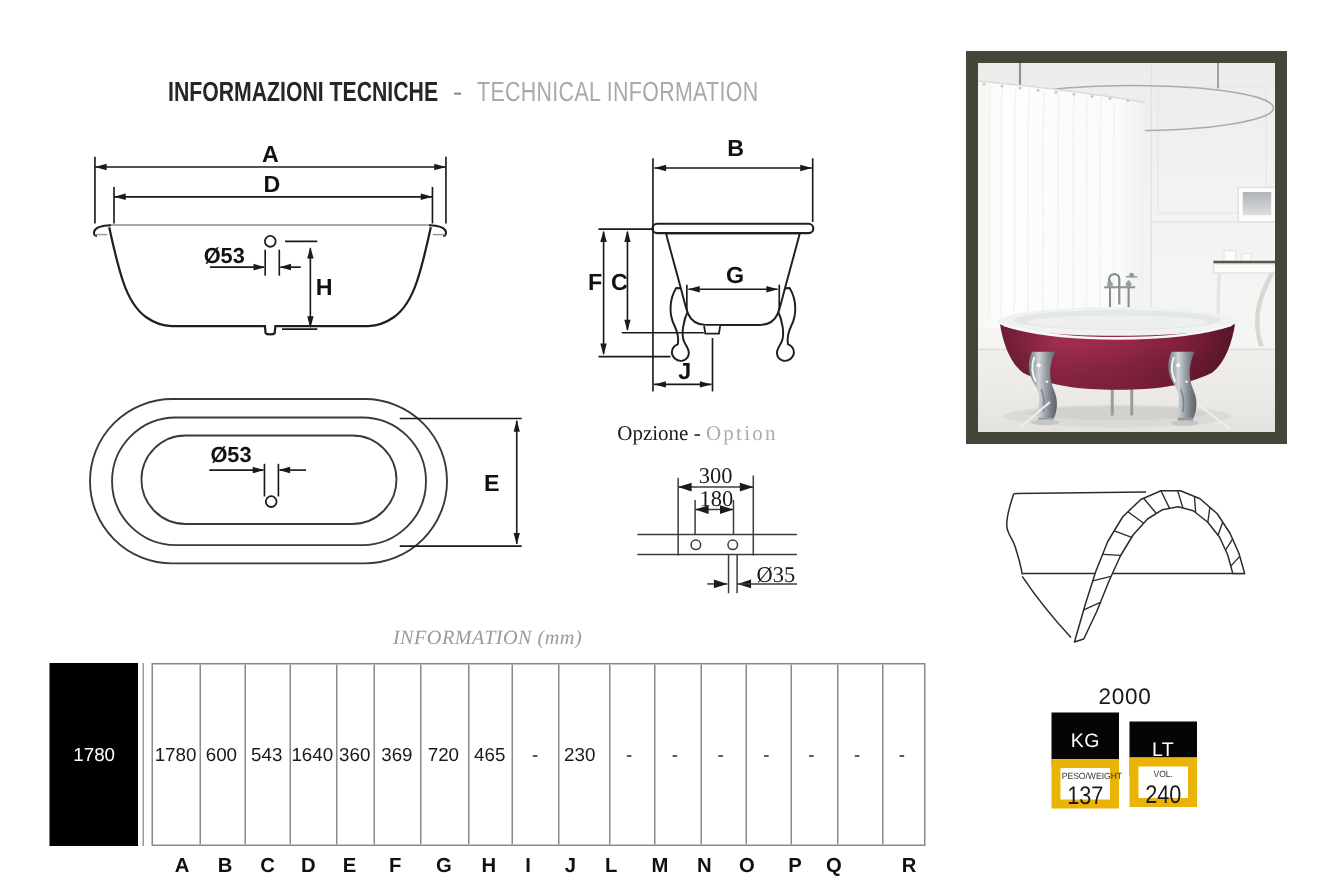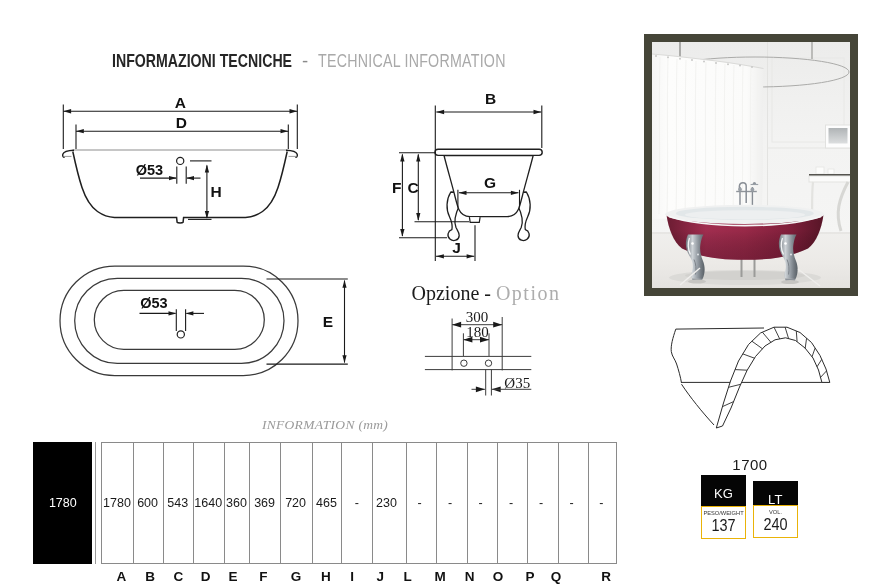--- a/index.html
+++ b/index.html
@@ -1,33 +1,33 @@
 <!DOCTYPE html>
 <html><head><meta charset="utf-8">
 <style>
 *{margin:0;padding:0;box-sizing:border-box;}
 html,body{width:890px;height:588px;background:#fff;font-family:"Liberation Sans",sans-serif;position:relative;overflow:hidden;}
 .abs{position:absolute;}
 #title{left:112px;top:49.5px;font-size:18.5px;font-weight:bold;color:#262626;white-space:nowrap;}
 #title .it{display:inline-block;transform:scaleX(0.765);transform-origin:0 0;}
 #title .sep{position:absolute;left:190px;color:#8a8a8a;font-weight:normal;}
 #title .en{position:absolute;left:206px;color:#a9a9a9;display:inline-block;transform:scaleX(0.77);transform-origin:0 0;font-weight:normal;letter-spacing:0.3px;}
-#opz{left:411.5px;top:282px;font-family:"Liberation Serif",serif;font-size:20px;color:#1c1c1c;}
+#opz{left:411.5px;top:282px;font-family:"Liberation Serif",serif;font-size:14px;color:#1c1c1c;}
 #opz .en{color:#adadad;letter-spacing:1.5px;}
 #dimt{left:225px;top:417px;width:200px;text-align:center;font-family:"Liberation Serif",serif;font-style:italic;font-size:13.5px;color:#9a9a9a;letter-spacing:0.3px;}
 #blackbox{left:33.4px;top:442px;width:58.8px;height:122px;background:#000;color:#fff;display:flex;align-items:center;justify-content:center;font-size:12.5px;}
 #sepline{left:95px;top:442px;width:1px;height:122px;background:#9a9a9a;}
 #dtable{left:100.5px;top:442px;width:516.7px;height:122px;border:1px solid #8a8a8a;background:#fff;}
 .cl{position:absolute;top:0;width:1px;height:120px;background:#8a8a8a;}
 .tv{position:absolute;top:53px;width:40px;text-align:center;font-size:12.5px;color:#1a1a1a;}
 .tl{position:absolute;left:0;width:20px;text-align:center;font-size:13.5px;font-weight:bold;color:#111;}
 #lrow{left:100.5px;top:569px;width:517px;height:18px;}
 #t1700{left:690px;top:455.5px;width:120px;text-align:center;font-size:15px;color:#1a1a1a;letter-spacing:0.5px;}
 .kbox{width:45px;height:36px;background:#050505;color:#fff;display:flex;align-items:center;justify-content:center;font-size:13px;letter-spacing:0.3px;}
-.wbox{width:45px;height:33.2px;background:#fff;border:1px solid #eab308;text-align:center;}
+.wbox{width:45px;height:33.2px;background:#fff;border:6px solid #eab308;text-align:center;}
 .wbox .small{font-size:6px;color:#333;margin-top:2.5px;letter-spacing:0;transform:scaleX(0.95);}
 .wbox .big{font-size:17px;color:#1a1a1a;margin-top:0.5px;transform:scaleX(0.85);}
 </style></head>
 <body>
 <svg class="abs" style="left:0;top:0" width="890" height="588" viewBox="0 0 890 588">
 <line x1="72.5" y1="150.0" x2="287.5" y2="150.0" stroke="#8e8e8e" stroke-width="1.1" stroke-linecap="butt"></line>
 <path d="M74 150.2 C 68 150.4 63.6 151.8 62.8 154.2 C 62.2 156.2 63.4 157.4 64.6 157.2" fill="none" stroke="#1f1f1f" stroke-width="1.4"></path>
 <line x1="63.4" y1="156.4" x2="71.5" y2="156.4" stroke="#9a9a9a" stroke-width="1.0" stroke-linecap="butt"></line>
 <path d="M286 150.2 C 292 150.4 296.4 151.8 297.2 154.2 C 297.8 156.2 296.6 157.4 295.4 157.2" fill="none" stroke="#1f1f1f" stroke-width="1.4"></path>
 <line x1="288.5" y1="156.4" x2="296.6" y2="156.4" stroke="#9a9a9a" stroke-width="1.0" stroke-linecap="butt"></line>
@@ -329,21 +329,21 @@
     <div class="tl" style="left:241.6px;">I</div>
     <div class="tl" style="left:269.8px;">J</div>
     <div class="tl" style="left:297.0px;">L</div>
     <div class="tl" style="left:329.5px;">M</div>
     <div class="tl" style="left:359.0px;">N</div>
     <div class="tl" style="left:387.5px;">O</div>
     <div class="tl" style="left:419.5px;">P</div>
     <div class="tl" style="left:445.5px;">Q</div>
     <div class="tl" style="left:495.5px;">R</div>
   </div>
-<div class="abs" id="t1700">1700</div>
+<div class="abs" id="t1700">2000</div>
 <div class="abs" style="left:701.1px;top:475.2px;">
     <div class="kbox">KG</div>
   </div>
 <div class="abs" style="left:752.9px;top:481px;">
     <div class="kbox">LT</div>
   </div>
 <div class="abs" style="left:701.1px;top:506.1px;">
     <div class="wbox">
       <div class="small">PESO/WEIGHT</div>
       <div class="big">137</div>

